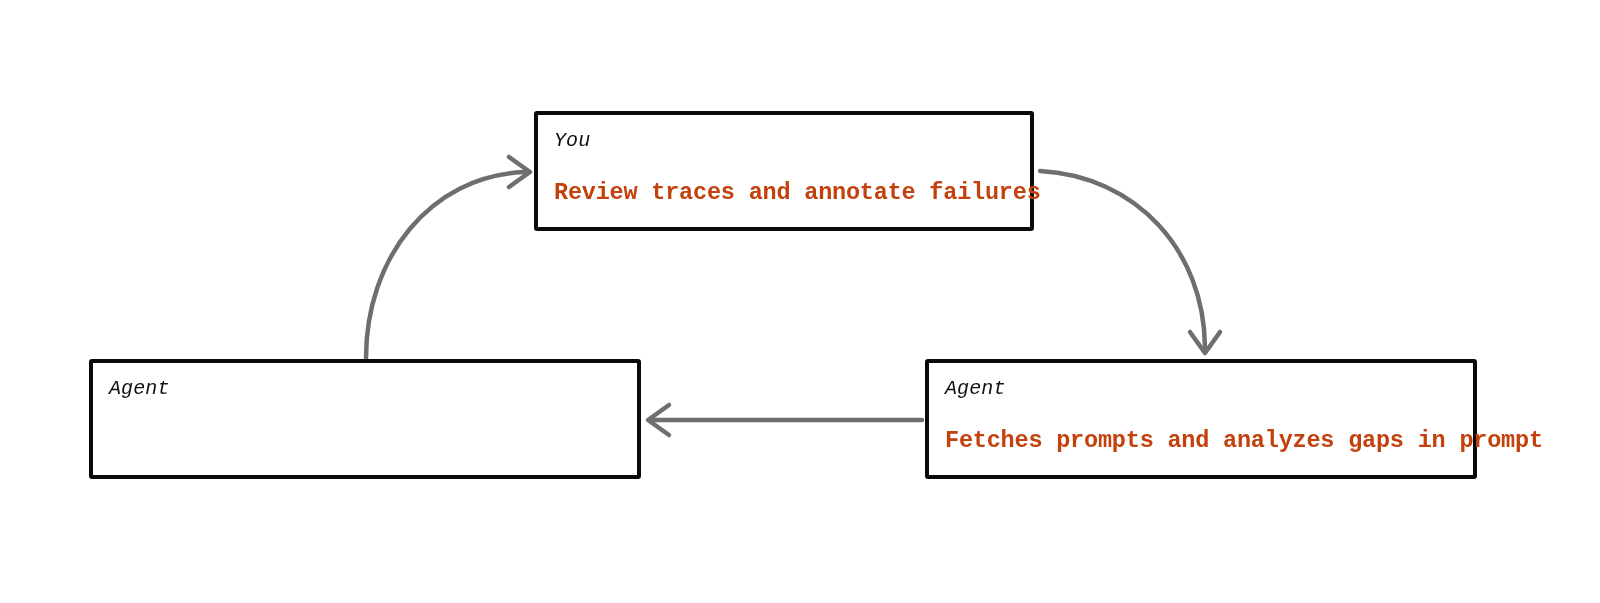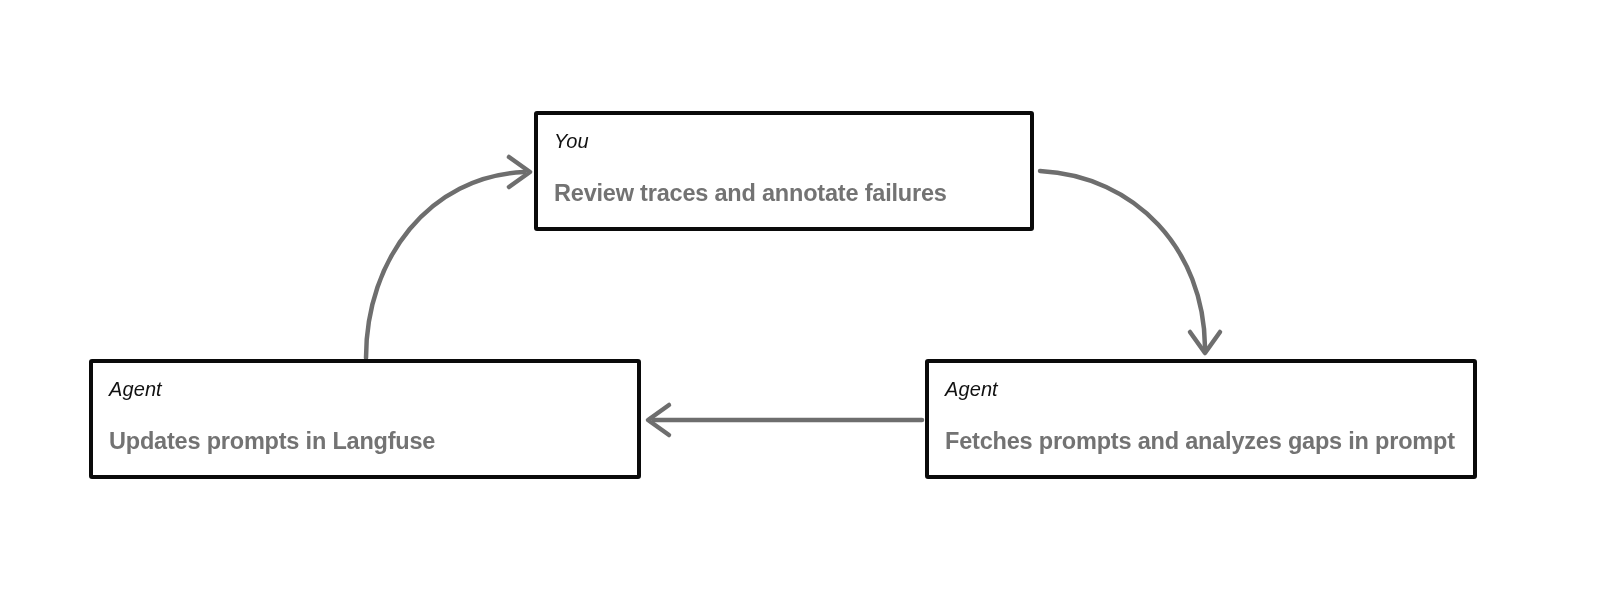--- a/index.html
+++ b/index.html
@@ -33,37 +33,38 @@
     pointer-events: none;
   }
 
   .node {
     position: absolute;
     box-sizing: border-box;
     background: #ffffff;
     border: 4px solid #0a0a0a;
     border-radius: 3px;
     padding: 14px 16px 0 16px;
+    font-family: Liberation Mono, monospace;
   }
 
   .node-role {
     font-style: italic;
     font-weight: 400;
     font-size: 20px;
     line-height: 24px;
     color: #111111;
     letter-spacing: 0.1px;
     white-space: nowrap;
   }
 
   .node-title {
     font-weight: 700;
     font-size: 23.5px;
     line-height: 28px;
-    color: #737373;
+    color: #c2410c;
     letter-spacing: -0.2px;
     white-space: nowrap;
     margin-top: 26px;
   }
 
   
   #node-top {
     left: 534px;
     top: 111px;
     width: 500px;
@@ -105,21 +106,20 @@
     </g>
   </svg>
 
   <div class="node" id="node-top">
     <div class="node-role">You</div>
     <div class="node-title">Review traces and annotate failures</div>
   </div>
 
   <div class="node" id="node-left">
     <div class="node-role">Agent</div>
-    <div class="node-title">Updates prompts in Langfuse</div>
   </div>
 
   <div class="node" id="node-right">
     <div class="node-role">Agent</div>
     <div class="node-title">Fetches prompts and analyzes gaps in prompt</div>
   </div>
 
 </div>
 
 </body></html>

